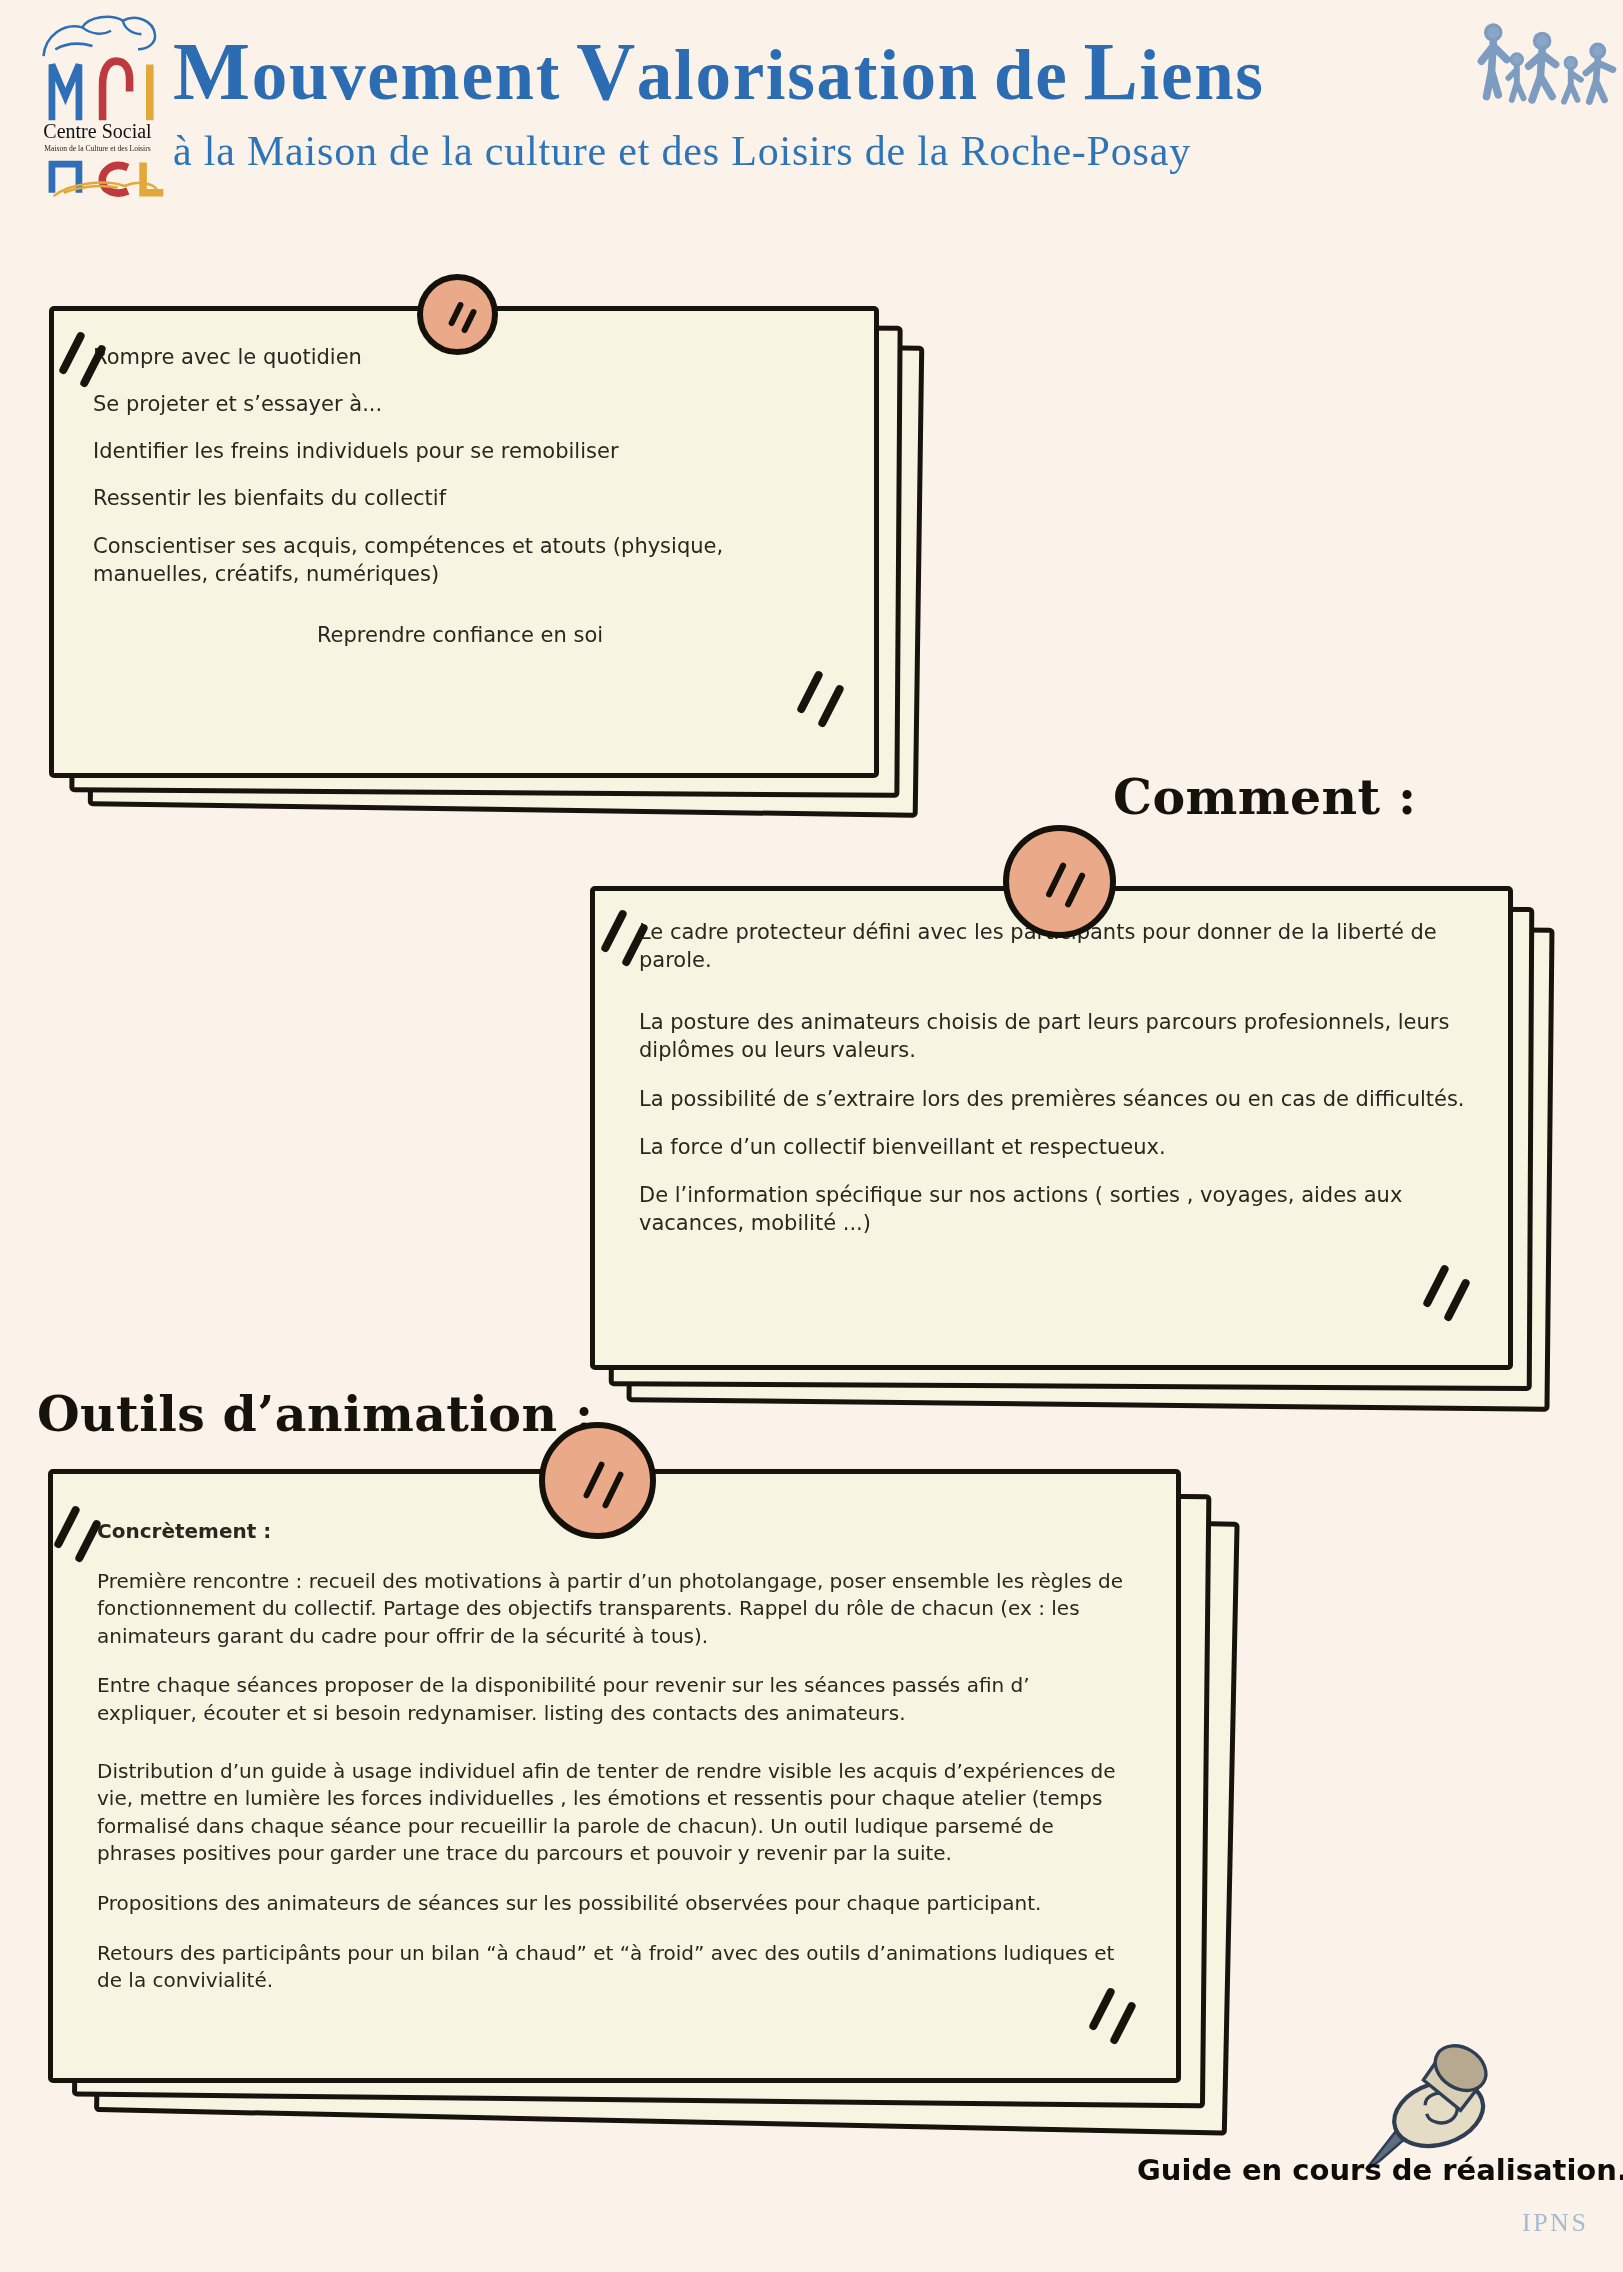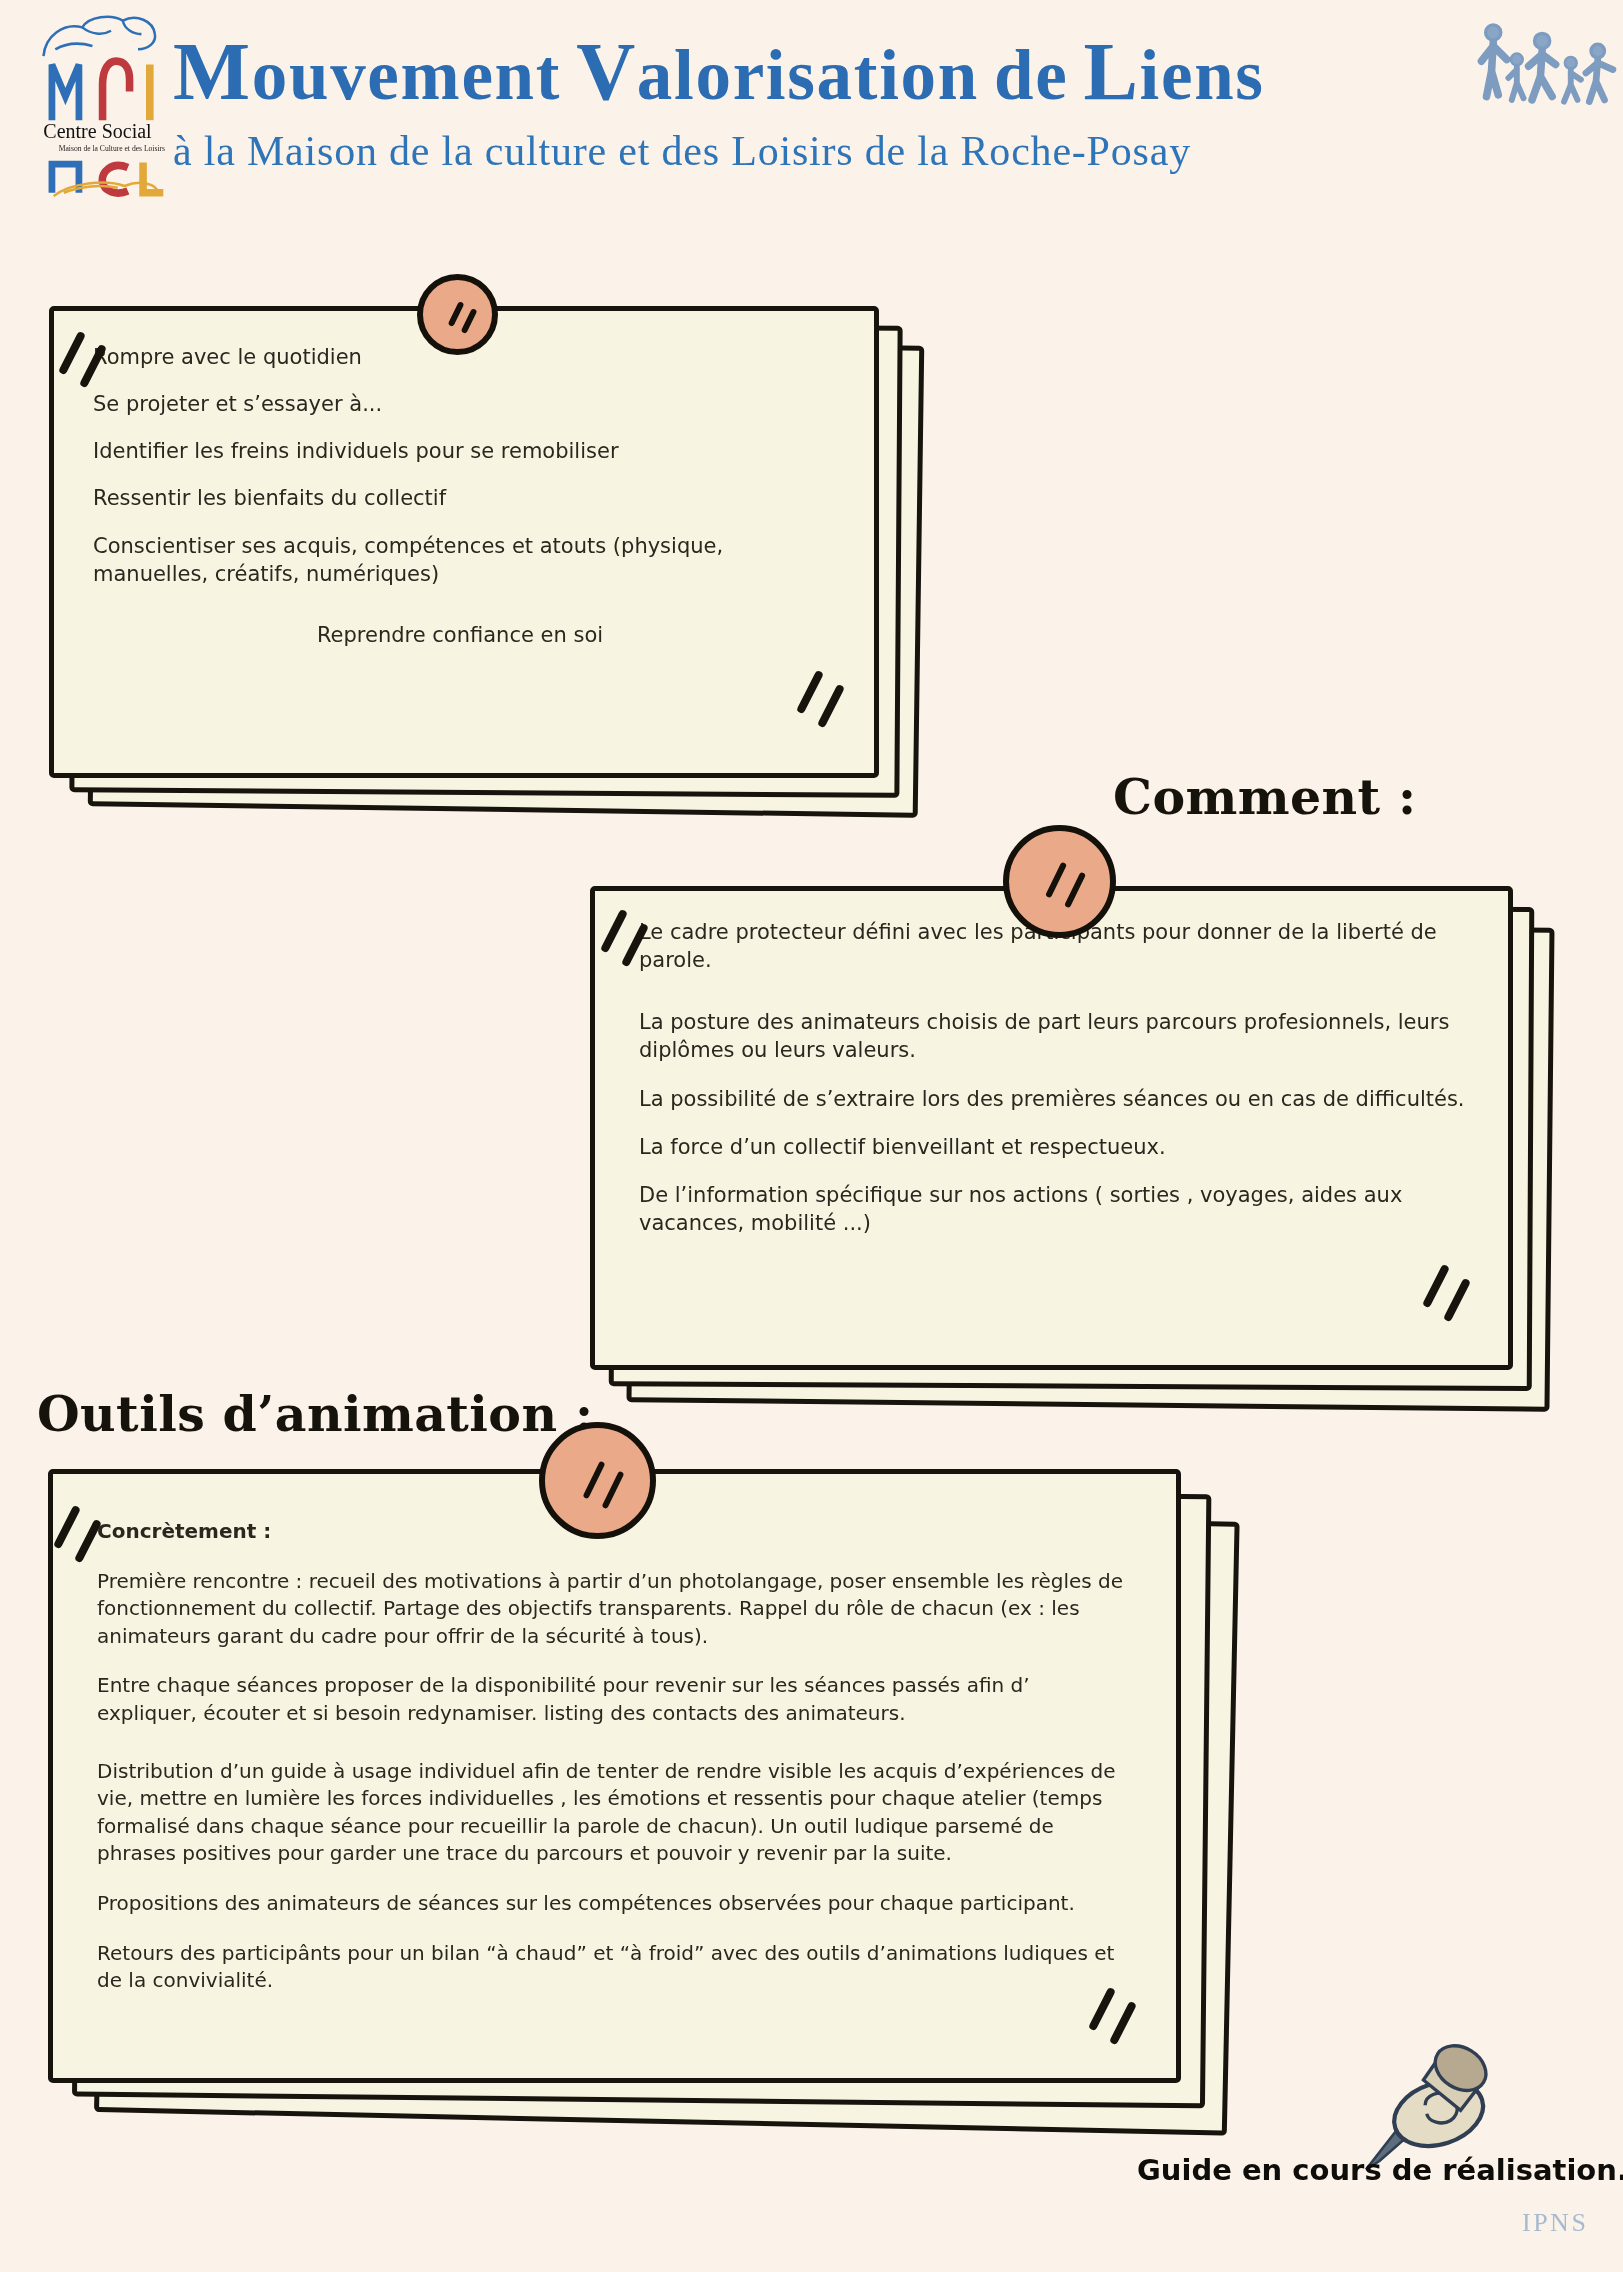--- a/index.html
+++ b/index.html
@@ -4,21 +4,21 @@
 <style>
   html,body{margin:0;padding:0;}
   body{font-family:"DejaVu Sans", sans-serif; background:#fbf3e9;}
   .poster{position:relative;width:1623px;height:2273px;background:#fbf3e9;overflow:hidden;}
 
   
   .logo{position:absolute;left:30px;top:12px;width:135px;height:186px;}
   .logo svg{width:100%;height:100%;}
   .logo .org{position:absolute;left:0;top:108px;width:135px;text-align:center;
     font-family:"Liberation Serif",serif;font-size:20px;color:#111;}
-  .logo .suborg{position:absolute;left:0;top:132px;width:135px;text-align:right;
+  .logo .suborg{position:absolute;left:0;top:132px;width:135px;text-align:center;
     font-family:"Liberation Serif",serif;font-size:7.6px;color:#222;}
   .title-block{position:absolute;left:173px;top:29px;width:1319px;}
   .main-title{font-family:"Liberation Serif",serif;font-weight:700;font-size:71px;
     color:#2b6cb2;letter-spacing:1.7px;line-height:1.05;white-space:nowrap;}
   .main-title .tw{display:inline-block;margin-right:15px;}
   .main-title .tw.caps::first-letter{font-size:1.15em;}
   .sub-title{font-family:"Liberation Serif",serif;font-weight:400;font-size:42px;
     color:#2e74b8;letter-spacing:0.8px;margin-top:12px;white-space:nowrap;}
   .people{position:absolute;left:1473px;top:18.6px;width:145px;height:93px;}
 
@@ -204,21 +204,21 @@
         </div>
       <div class="slashes" style="left:1045px;top:512px;">
           <i class="b1"></i>
           <i class="b2"></i>
         </div>
       <div class="card-text">
         <p class="label">Concrètement :</p>
         <p>Première rencontre : recueil des  motivations à partir d’un photolangage, poser ensemble les règles de fonctionnement du collectif. Partage des objectifs transparents. Rappel du rôle de chacun (ex : les animateurs garant du cadre pour offrir de la sécurité à tous).</p>
         <p>Entre chaque séances proposer de la disponibilité  pour revenir sur les séances passés afin d’ expliquer, écouter et si besoin redynamiser. listing des contacts des animateurs.</p>
         <p class="gap-top">Distribution d’un guide à usage  individuel afin de tenter de rendre visible les acquis d’expériences de vie, mettre en lumière les forces individuelles , les émotions et ressentis pour chaque atelier (temps formalisé dans chaque séance pour recueillir la parole de chacun).  Un outil ludique parsemé de phrases positives pour garder une trace du parcours  et pouvoir  y revenir par  la suite.</p>
-        <p>Propositions des animateurs de séances  sur les compétences observées pour chaque participant.</p>
+        <p>Propositions des animateurs de séances  sur les possibilité observées pour chaque participant.</p>
         <p>Retours des participânts pour un bilan  “à chaud” et “à froid” avec des outils d’animations ludiques et de la convivialité.</p>
       </div>
     </div>
     <div class="pin" style="left:491px;top:-47px;width:117px;height:117px;">
         <i class="b1"></i>
         <i class="b2"></i>
       </div>
   </div>
 
   <div class="pushpin">

